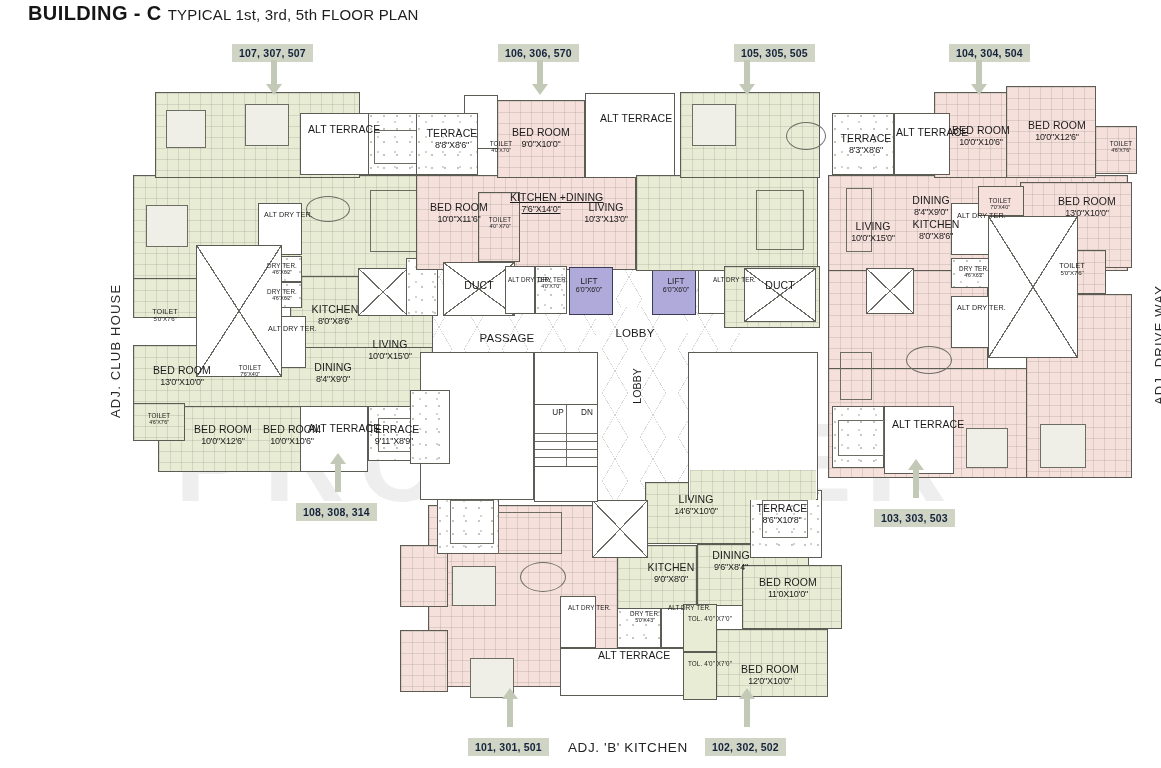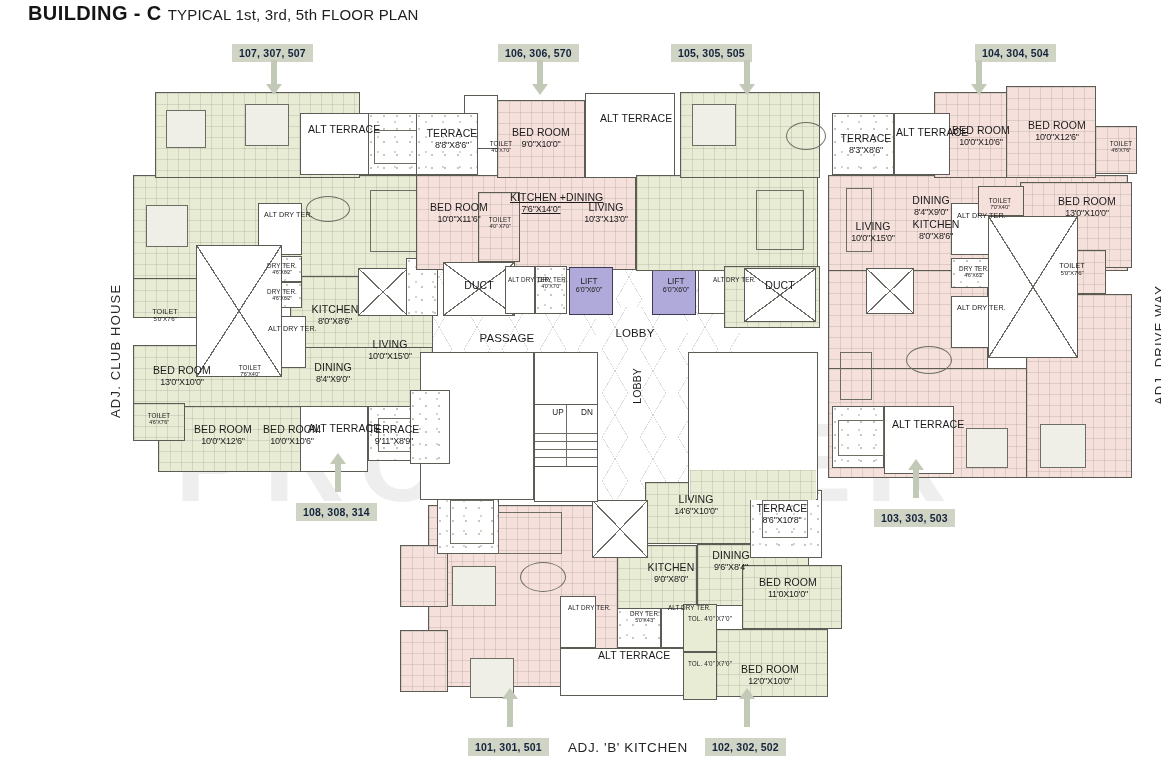--- a/index.html
+++ b/index.html
@@ -378,24 +378,24 @@
       <div class="lbl l9" style="left: 577px; top: 408px; width: 20px;">DN</div>
     </div>
 
   <div id="unit-tags">
       <div class="tag" style="left: 232px; top: 44px;">107, 307, 507</div>
       <div class="stem" style="left: 271px; top: 60px; height: 24px;"></div>
       <div class="arrowhead ah-down" style="left: 266px; top: 84px;"></div>
       <div class="tag" style="left: 498px; top: 44px;">106, 306, 570</div>
       <div class="stem" style="left: 537px; top: 60px; height: 24px;"></div>
       <div class="arrowhead ah-down" style="left: 532px; top: 84px;"></div>
-      <div class="tag" style="left: 671px; top: 44px;">105, 305, 505</div>
+      <div class="tag" style="left: 734px; top: 44px;">105, 305, 505</div>
       <div class="stem" style="left: 744px; top: 60px; height: 24px;"></div>
       <div class="arrowhead ah-down" style="left: 739px; top: 84px;"></div>
-      <div class="tag" style="left: 975px; top: 44px;">104, 304, 504</div>
+      <div class="tag" style="left: 949px; top: 44px;">104, 304, 504</div>
       <div class="stem" style="left: 976px; top: 60px; height: 24px;"></div>
       <div class="arrowhead ah-down" style="left: 971px; top: 84px;"></div>
       <div class="tag" style="left: 296px; top: 503px;">108, 308, 314</div>
       <div class="stem" style="left: 335px; top: 464px; height: 28px;"></div>
       <div class="arrowhead ah-up" style="left: 330px; top: 453px;"></div>
       <div class="tag" style="left: 874px; top: 509px;">103, 303, 503</div>
       <div class="stem" style="left: 913px; top: 470px; height: 28px;"></div>
       <div class="arrowhead ah-up" style="left: 908px; top: 459px;"></div>
       <div class="tag" style="left: 468px; top: 738px;">101, 301, 501</div>
       <div class="stem" style="left: 507px; top: 699px; height: 28px;"></div>

